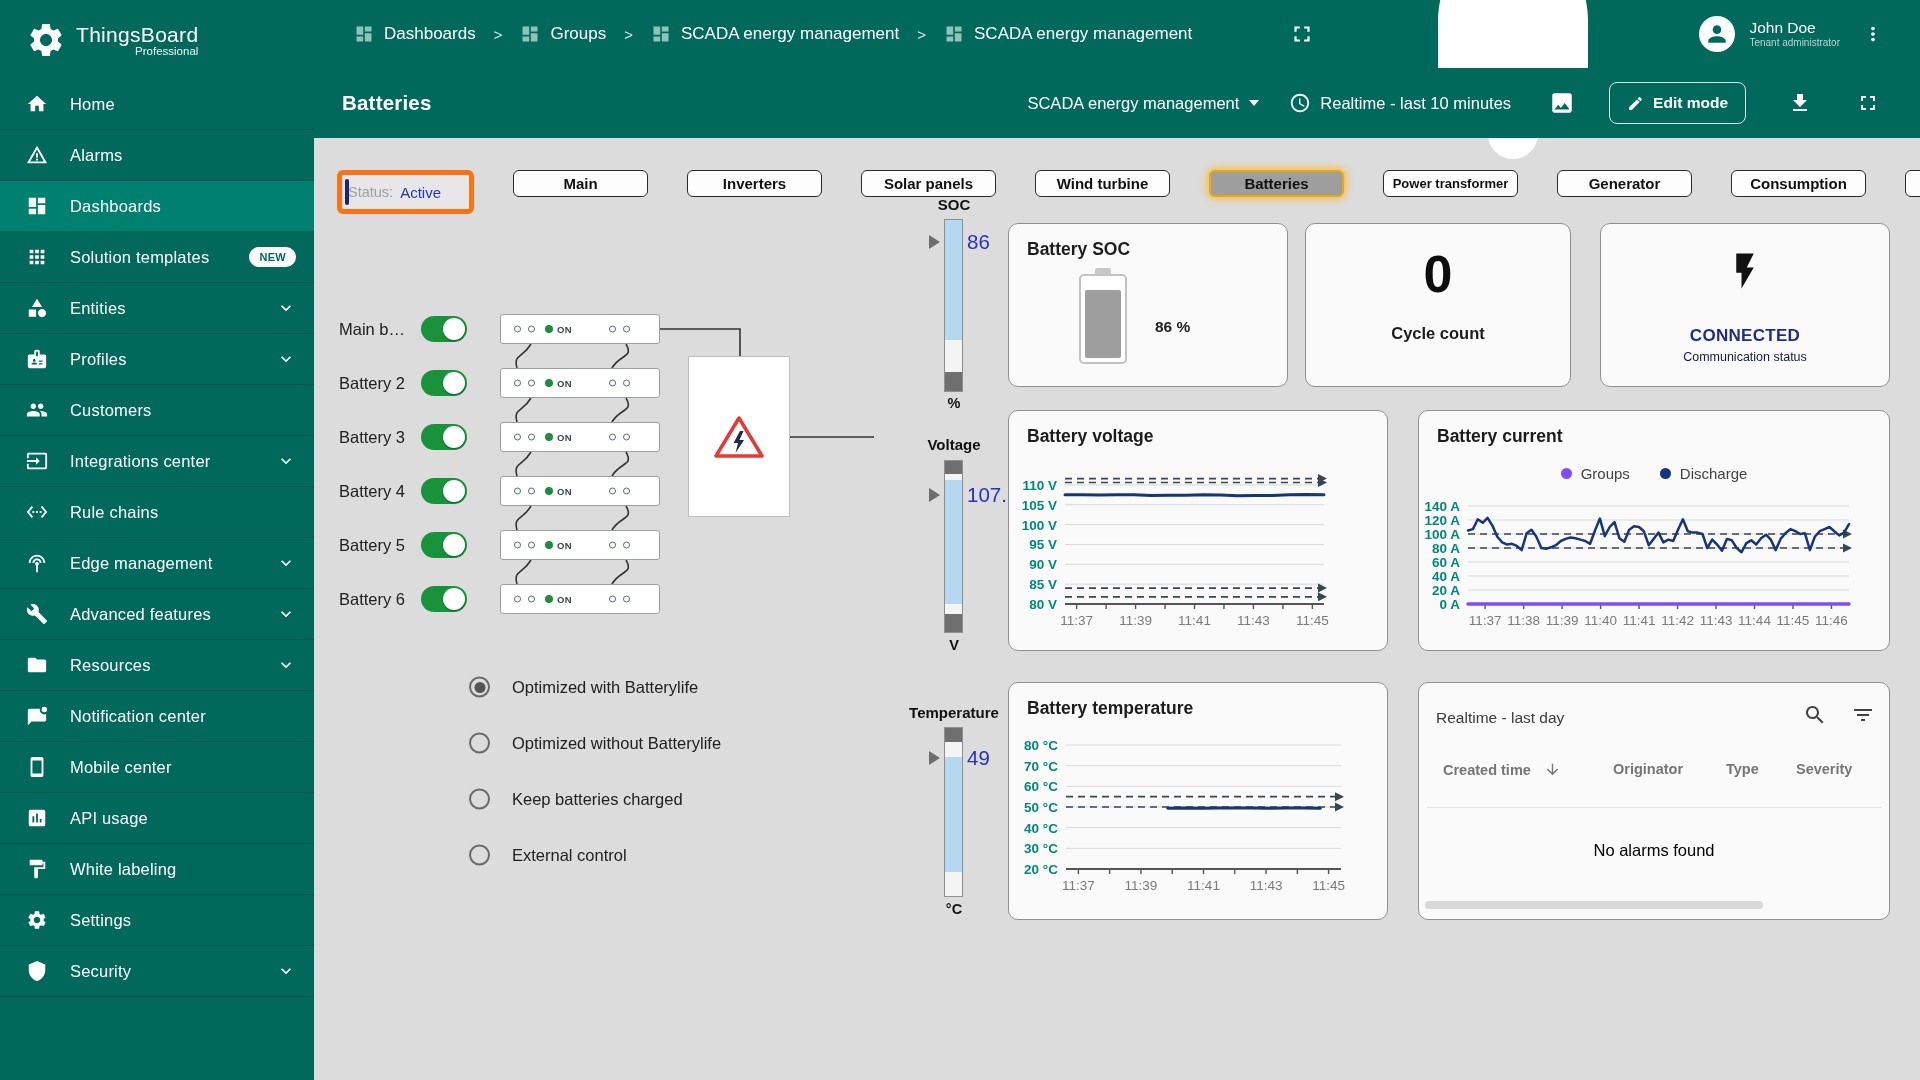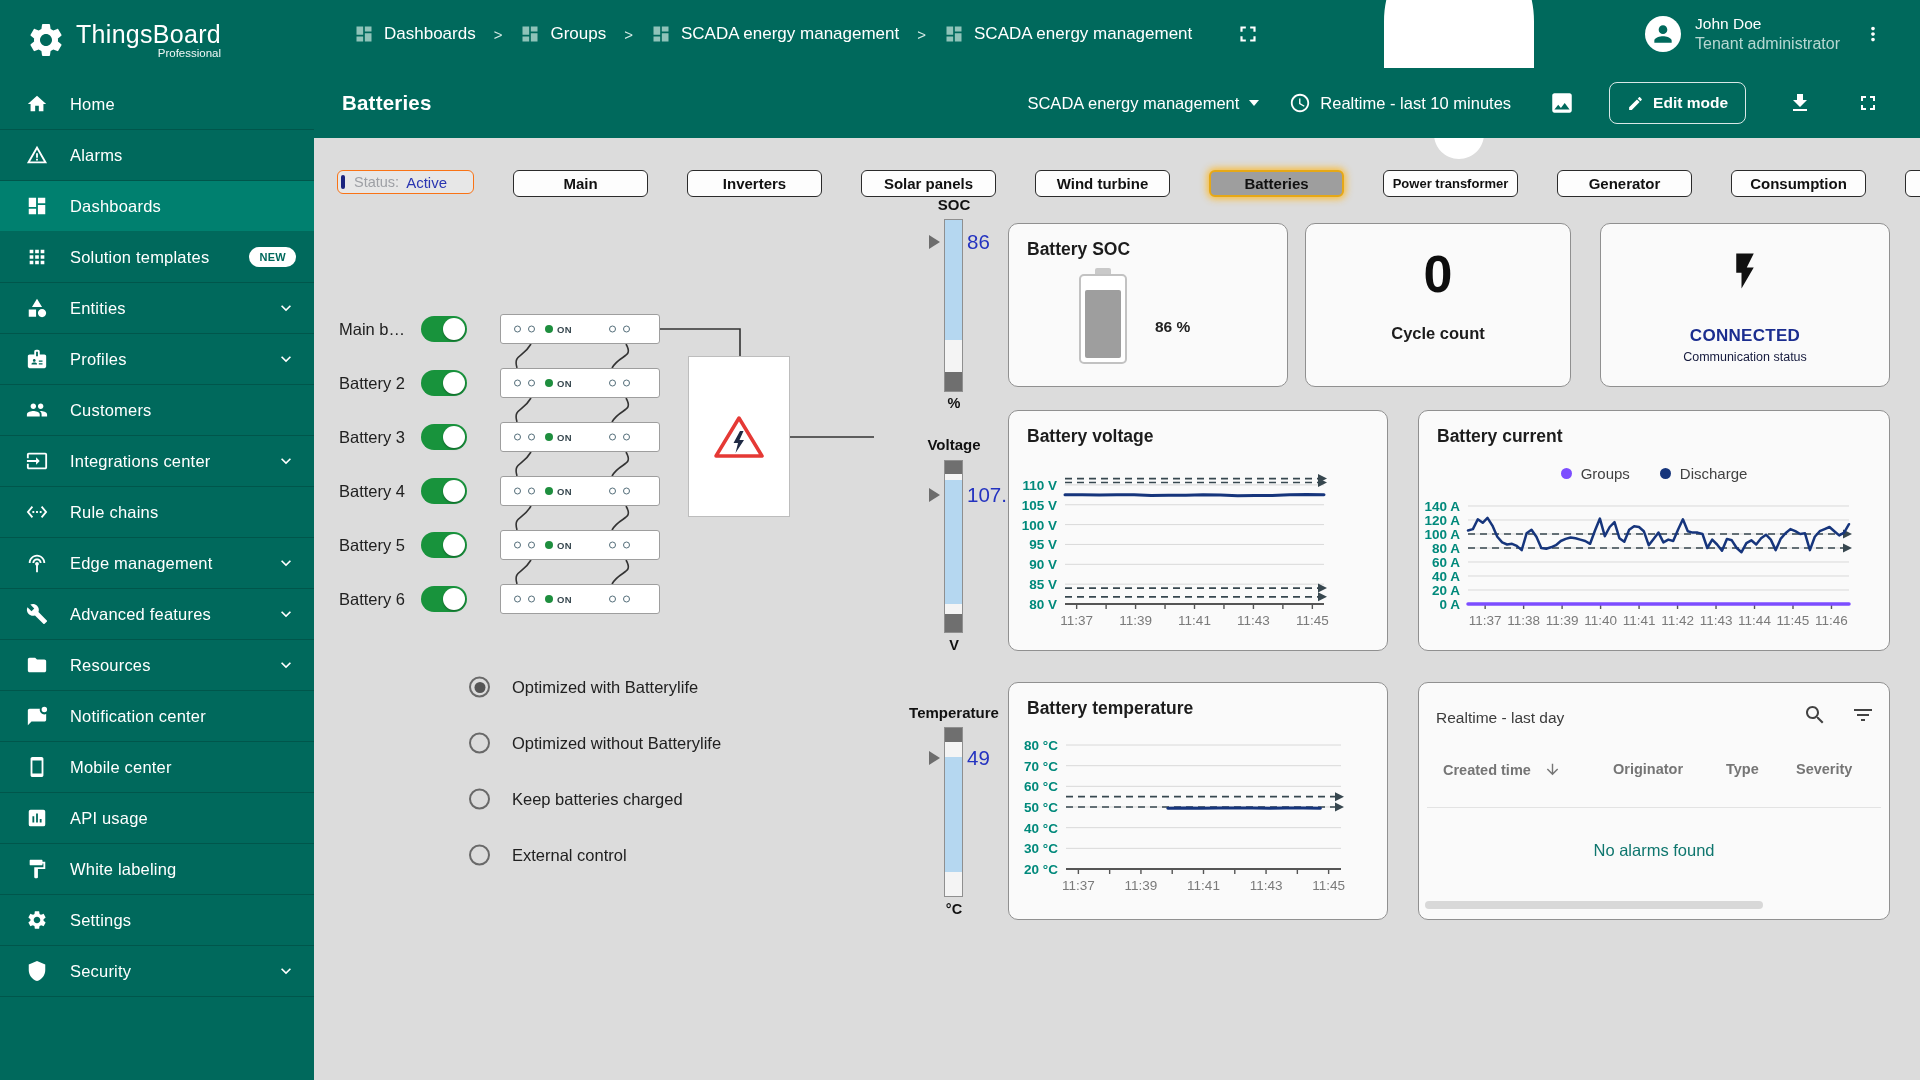--- a/index.html
+++ b/index.html
@@ -6,21 +6,21 @@
   html,body { width:1920px; height:1080px; overflow:hidden;
     font-family:"Liberation Sans","DejaVu Sans",sans-serif; background:#dcdcdc; }
   svg { display:block; }
 
   
   .sidebar { position:absolute; left:0; top:0; width:314px; height:1080px; background:#00695c; z-index:5; }
   .logo { height:79px; display:flex; align-items:center; padding:0 18px 0 26px; color:#fff; }
   .logo-gear { width:40px; height:40px; margin-right:10px; }
   .logo-gear svg { width:100%; height:100%; fill:#fff; }
   .logo-text { display:flex; flex-direction:column; align-items:flex-end; }
-  .logo-title { font-size:25px; font-weight:500; letter-spacing:.3px; }
+  .logo-title { font-size:21px; font-weight:500; letter-spacing:.3px; }
   .logo-sub { font-size:11.5px; margin-top:-2px; opacity:.95; }
   .nav-item { height:51px; display:flex; align-items:center; padding:0 18px 0 26px;
     border-bottom:1px solid rgba(0,0,0,.18); color:#fff; cursor:pointer; position:relative; }
   .nav-item.selected { background:#00806f; }
   .nav-icon { width:22px; height:22px; margin-right:22px; flex:0 0 22px; }
   .nav-icon svg { width:22px; height:22px; fill:#fff; }
   .nav-label { font-size:16.5px; letter-spacing:.2px; white-space:nowrap; }
   .nav-chevron { margin-left:auto; width:20px; height:20px; }
   .nav-chevron svg { width:20px; height:20px; fill:#fff; }
   .badge-new { margin-left:auto; background:#fff; color:#00695c; font-size:11px; font-weight:700;
@@ -37,21 +37,21 @@
   .crumb-sep { margin:0 18px; font-size:15px; color:#d8ece8; }
   .header-right { margin-left:auto; display:flex; align-items:center; }
   .hicon { width:26px; height:26px; cursor:pointer; }
   .hicon svg { width:100%; height:100%; fill:#fff; }
   .bell-wrap { position:relative; margin-left:48px; cursor:pointer; }
   .avatar { margin-left:36px; width:36px; height:36px; border-radius:50%; background:#fff;
     display:flex; align-items:center; justify-content:center; cursor:pointer; }
   .avatar svg { width:26px; height:26px; fill:#00695c; }
   .user-block { margin-left:14px; line-height:1.25; }
   .user-name { font-size:15.5px; }
-  .user-role { font-size:16px; color:#b7d8d2; }
+  .user-role { font-size:10px; color:#b7d8d2; }
   .kebab { margin-left:22px; width:22px; height:26px; cursor:pointer; }
   .kebab svg { width:22px; height:26px; fill:#fff; }
 
   
   .subheader { position:absolute; left:314px; top:68px; width:1606px; height:70px; background:#00695c;
     display:flex; align-items:center; padding:0 40px 0 28px; color:#fff; z-index:4; }
   .page-title { font-size:20.5px; font-weight:700; letter-spacing:.2px; }
   .sub-right { margin-left:auto; display:flex; align-items:center; }
   .dash-select { display:flex; align-items:center; cursor:pointer; }
   .dash-select-label { font-size:16.5px; }
@@ -65,22 +65,22 @@
     display:flex; align-items:center; padding:0 17px; cursor:pointer; }
   .edit-btn .hicon { width:17px; height:17px; margin-right:9px; }
   .edit-label { font-size:15.5px; font-weight:600; }
   .dl-btn { margin-left:42px; width:24px; height:24px; }
   .fs-btn2 { margin-left:44px; width:24px; height:24px; }
 
   
   .content { position:absolute; left:314px; top:138px; width:1606px; height:942px; background:#dcdcdc; }
 
   
-  .status-chip { position:absolute; left:23px; top:32px; width:137px; height:24px; background:#e7e7e7;
-    border:1px solid #f97316; border-radius:6px; display:flex; align-items:center; padding-left:10px; overflow:hidden; }
+  .status-chip { position:absolute; left:23px; top:32px; width:137px; height:44px; background:#e7e7e7;
+    border:5px solid #f97316; border-radius:6px; display:flex; align-items:center; overflow:hidden; }
   .status-bar { position:absolute; left:3px; top:4px; bottom:4px; width:4px; background:#1a237e; border-radius:2px; }
   .status-label { font-size:14.5px; color:#9ea0a5; margin-left:6px; }
   .status-value { font-size:15px; color:#2a36b1; margin-left:7px; font-weight:500; }
   .tab-row { position:absolute; left:199px; top:32px; display:flex; gap:39px; }
   .tab { width:135px; height:27px; background:#fdfdfd; border:1.5px solid #2b2b2b; border-radius:6px;
     display:flex; align-items:center; justify-content:center; font-size:15px; font-weight:700; color:#111; cursor:pointer; white-space:nowrap; }
   .tab:last-child { width:105px; }
   .tab[data-tab="Power transformer"] { font-size:13px; }
   .tab.selected { background:#9e9e9e; border:2px solid #e6a817; box-shadow:0 0 7px 2px rgba(255,183,30,.85); }
 
@@ -151,21 +151,21 @@
   
   .alarm-title { position:absolute; left:17px; top:26px; font-size:15.5px; color:#3c3c3c; }
   .alarm-icon { position:absolute; top:20px; width:24px; height:24px; cursor:pointer; }
   .alarm-icon svg { width:100%; height:100%; fill:#424242; }
   .alarm-search { left:384px; }
   .alarm-filter { left:432px; }
   .alarm-headers { position:absolute; left:0; top:78px; width:100%; height:20px; }
   .alarm-col { position:absolute; font-size:14.5px; font-weight:600; color:#757575; display:flex; align-items:center; cursor:pointer; }
   .alarm-col svg { width:17px; height:17px; fill:#757575; margin-left:6px; }
   .alarm-divider { position:absolute; left:8px; right:8px; top:124px; height:1px; background:#e3e3e3; }
-  .alarm-empty { position:absolute; left:0; right:0; top:158px; text-align:center; font-size:16.5px; color:#0f766e; }
+  .alarm-empty { position:absolute; left:0; right:0; top:158px; text-align:center; font-size:16.5px; color:#000000; }
   .alarm-scrollbar { position:absolute; left:6px; top:218px; width:338px; height:8px; background:#d8d8d8; border-radius:4px; cursor:pointer; }
 </style>
 </head>
 <body>
 
 <div class="sidebar">
   <div class="logo">
     <span class="logo-gear" style="color: inherit;">
         <svg viewBox="0 0 24 24" width="100%" height="100%" fill="currentColor">
           <path d="M19.14 12.94c.04-.3.06-.61.06-.94 0-.32-.02-.64-.07-.94l2.03-1.58c.18-.14.23-.41.12-.61l-1.92-3.32c-.12-.22-.37-.29-.59-.22l-2.39.96c-.5-.38-1.03-.7-1.62-.94l-.36-2.54c-.04-.24-.24-.41-.48-.41h-3.84c-.24 0-.43.17-.47.41l-.36 2.54c-.59.24-1.13.57-1.62.94l-2.39-.96c-.22-.08-.47 0-.59.22L2.74 8.87c-.12.21-.08.47.12.61l2.03 1.58c-.05.3-.09.63-.09.94s.02.64.07.94l-2.03 1.58c-.18.14-.23.41-.12.61l1.92 3.32c.12.22.37.29.59.22l2.39-.96c.5.38 1.03.7 1.62.94l.36 2.54c.05.24.24.41.48.41h3.84c.24 0 .44-.17.47-.41l.36-2.54c.59-.24 1.13-.56 1.62-.94l2.39.96c.22.08.47 0 .59-.22l1.92-3.32c.12-.22.07-.47-.12-.61l-2.01-1.58zM12 15.6c-1.98 0-3.6-1.62-3.6-3.6s1.62-3.6 3.6-3.6 3.6 1.62 3.6 3.6-1.62 3.6-3.6 3.6z"></path>

